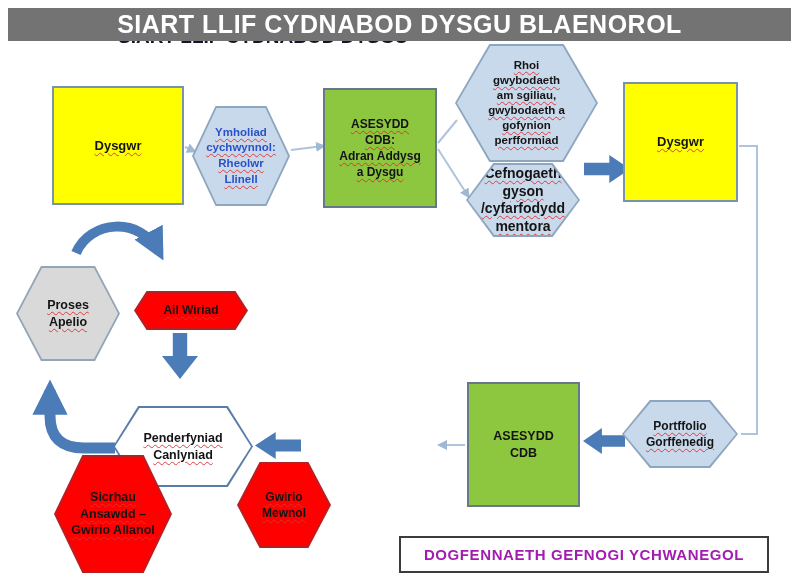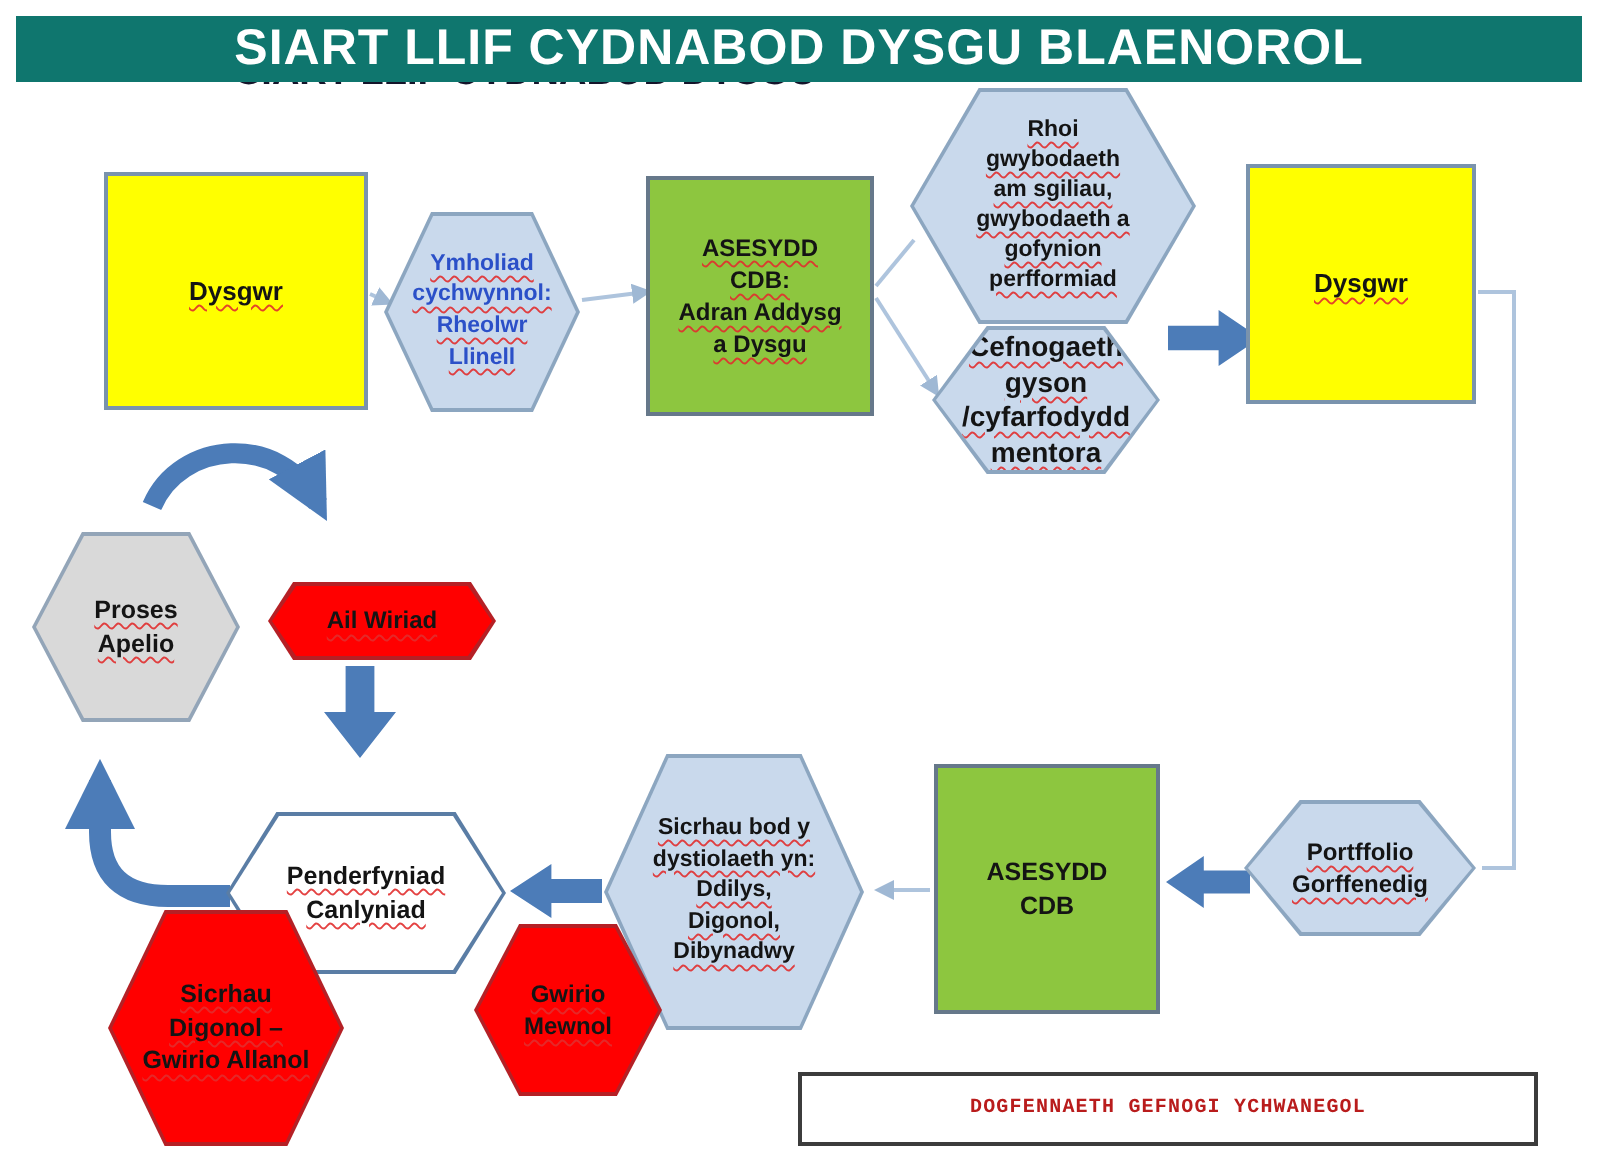--- a/index.html
+++ b/index.html
@@ -25,31 +25,31 @@
   .hex-wide{--cp:polygon(0% 50%, 18% 0%, 82% 0%, 100% 50%, 82% 100%, 18% 100%);}
   .hex-long{--cp:polygon(0% 50%, 11% 0%, 89% 0%, 100% 50%, 89% 100%, 11% 100%);}
 
   
   .barrow{position:absolute;z-index:2;background:#4c7cb8;}
   .arrow-right{clip-path:polygon(0 28%, 55% 28%, 55% 0, 100% 50%, 55% 100%, 55% 72%, 0 72%);}
   .arrow-left{clip-path:polygon(100% 28%, 45% 28%, 45% 0, 0 50%, 45% 100%, 45% 72%, 100% 72%);}
   .arrow-down{clip-path:polygon(30% 0, 70% 0, 70% 50%, 100% 50%, 50% 100%, 0 50%, 30% 50%);}
 
   
-  #title-bar{position:absolute;left:8px;top:8px;width:783px;height:33px;background:#0f766e;
+  #title-bar{position:absolute;left:8px;top:8px;width:783px;height:33px;background:#737373;
       z-index:4;display:flex;align-items:center;justify-content:center;}
   #title-bar .t{color:#ffffff;font-weight:700;font-size:25px;letter-spacing:.5px;white-space:nowrap;}
   #ghost-title{position:absolute;left:118px;top:26px;z-index:1;color:#14142a;font-weight:700;
       font-size:19px;white-space:nowrap;}
 
   
   #doc-box{position:absolute;left:399px;top:536px;width:370px;height:37px;background:#ffffff;
       border:2px solid #3c3c3c;z-index:3;display:flex;align-items:center;justify-content:center;
       box-sizing:border-box;}
-  #doc-box .t{font-size:10px;font-weight:600;letter-spacing:.6px;color:#b91c1c;white-space:nowrap;font-family:Liberation Mono, monospace;}
+  #doc-box .t{font-size:15px;font-weight:600;letter-spacing:.6px;color:#a21caf;white-space:nowrap;}
 
   svg#connectors{position:absolute;left:0;top:0;z-index:2;}
 </style>
 </head>
 <body>
 
 <div id="canvas">
 
   <div id="ghost-title">SIART LLIF CYDNABOD DYSGU</div>
 
@@ -150,30 +150,20 @@
   <div class="node hex-wide" style="left:113px;top:406px;width:140px;height:81px;--fill:#ffffff;--border:#5a7da5;">
     <div class="sb"></div>
     <div class="sf">
         <span class="label sq" style="font-size:12.5px;">Penderfyniad
 Canlyniad</span>
       </div>
   </div>
 
   <div class="barrow arrow-left" style="left:255px;top:432px;width:46px;height:27px;"></div>
 
-  <div class="node hex-std" style="left:302px;top:377px;width:130px;height:138px;--fill:#c9d9ec;--border:#8ca6c0;">
-    <div class="sb"></div>
-    <div class="sf">
-        <span class="label sq" style="font-size:11.5px;line-height:1.35;">Sicrhau bod y
-dystiolaeth yn:
-Ddilys,
-Digonol,
-Dibynadwy</span>
-      </div>
-  </div>
 
   <div class="rect" style="left:467px;top:382px;width:113px;height:125px;--fill:#8dc63f;--border:#66788a;">
     <span class="label" style="font-size:12.5px;">ASESYDD
 CDB</span>
   </div>
 
   <div class="barrow arrow-left" style="left:583px;top:428px;width:42px;height:26px;"></div>
 
   <div class="node hex-std" style="left:237px;top:462px;width:94px;height:86px;--fill:#ff0000;--border:#b52025;z-index:4;">
     <div class="sb"></div>
@@ -188,21 +178,21 @@
     <div class="sf">
         <span class="label sq" style="font-size:12px;">Portffolio
 Gorffenedig</span>
       </div>
   </div>
 
   <div class="node hex-std" style="left:54px;top:455px;width:118px;height:118px;--fill:#ff0000;--border:#b52025;z-index:4;">
     <div class="sb"></div>
     <div class="sf">
         <span class="label sq" style="font-size:12.5px;">Sicrhau
-Digonol –
+Ansawdd –
 Gwirio Allanol</span>
       </div>
   </div>
 
   <div id="doc-box">
     <span class="t">DOGFENNAETH GEFNOGI YCHWANEGOL</span>
   </div>
 
 </div>
 

